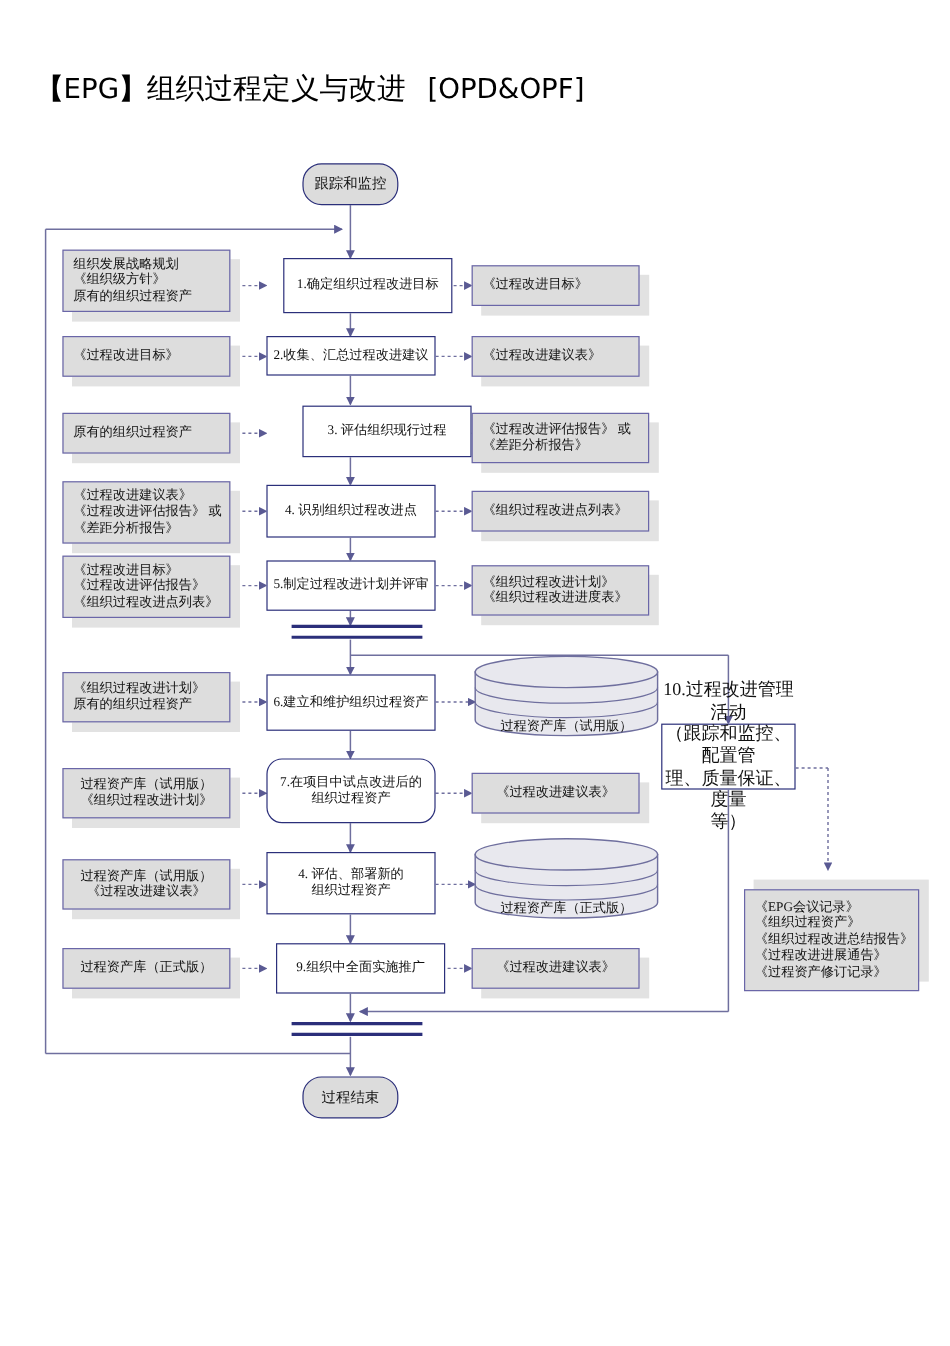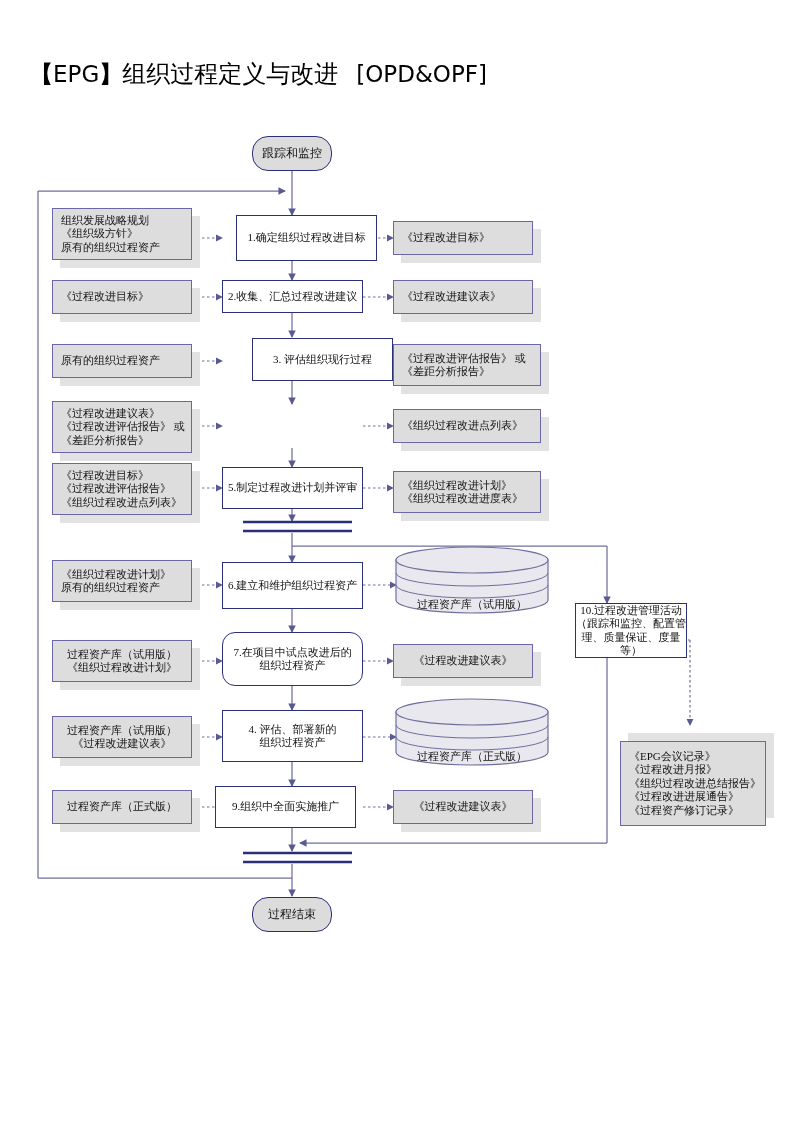--- a/index.html
+++ b/index.html
@@ -292,20 +292,23 @@
     </div>
 
     <div class="node process clip" style="left:222px; top:280px; width:141px; height:33px;text-align:right;">
       <span class="nowrap">2.收集、汇总过程改进建议</span>
     </div>
 
     <div class="node process clip" style="left:222px; top:338px; width:141px; height:43px;margin-left:30px;">
       <span class="nowrap">3. 评估组织现行过程</span>
     </div>
 
+    <div class="node process clip" style="left:222px; top:404px; width:141px; height:44px;">
+      <span class="nowrap">4. 识别组织过程改进点</span>
+    </div>
 
     <div class="node process clip" style="left:222px; top:467px; width:141px; height:42px;">
       <span class="nowrap">5.制定过程改进计划并评审</span>
     </div>
 
     <div class="node process clip" style="left:222px; top:562px; width:141px; height:47px;">
       <span class="nowrap">6.建立和维护组织过程资产</span>
     </div>
 
     <div class="node process clip" style="left:222px; top:632px; width:141px; height:54px;border-radius:13px;">
@@ -315,25 +318,25 @@
       </div>
     </div>
 
     <div class="node process clip" style="left:222px; top:710px; width:141px; height:52px;">
       <div>
         <div>4. 评估、部署新的</div>
         <div>组织过程资产</div>
       </div>
     </div>
 
-    <div class="node process clip" style="left:215px; top:786px; width:141px; height:42px;font-family:Liberation Serif, serif;">
+    <div class="node process clip" style="left:230px; top:786px; width:141px; height:42px;font-family:Liberation Serif, serif;">
       <span class="nowrap">9.组织中全面实施推广</span>
     </div>
 
-    <div class="node process" style="left:551px; top:603px; width:112px; height:55px; font-size:11px;margin-left:24px;">
+    <div class="node process" style="left:551px; top:603px; width:112px; height:55px; font-size:15px;">
       <div style="text-align:center;">
         <div>10.过程改进管理活动</div>
         <div>（跟踪和监控、配置管</div>
         <div>理、质量保证、度量</div>
         <div>等）</div>
       </div>
     </div>
 
     <div class="artifact-shadow" style="left:401px; top:229px; width:140px; height:34px;"></div>
     <div class="node artifact artifact-left" style="left:393px; top:221px; width:140px; height:34px;">
@@ -373,21 +376,21 @@
 
     <div class="artifact-shadow" style="left:401px; top:798px; width:140px; height:34px;"></div>
     <div class="node artifact" style="left:393px; top:790px; width:140px; height:34px;">
       <div>《过程改进建议表》</div>
     </div>
 
     <div class="artifact-shadow" style="left:628px; top:733px; width:146px; height:85px;"></div>
     <div class="node artifact artifact-left" style="left:620px; top:741px; width:146px; height:85px;">
       <div>
         <div>《EPG会议记录》</div>
-        <div>《过程改进月报》</div>
+        <div>《组织过程资产》</div>
         <div>《组织过程改进总结报告》</div>
         <div>《过程改进进展通告》</div>
         <div>《过程资产修订记录》</div>
       </div>
     </div>
 
   </div>
 
 
 </div>

